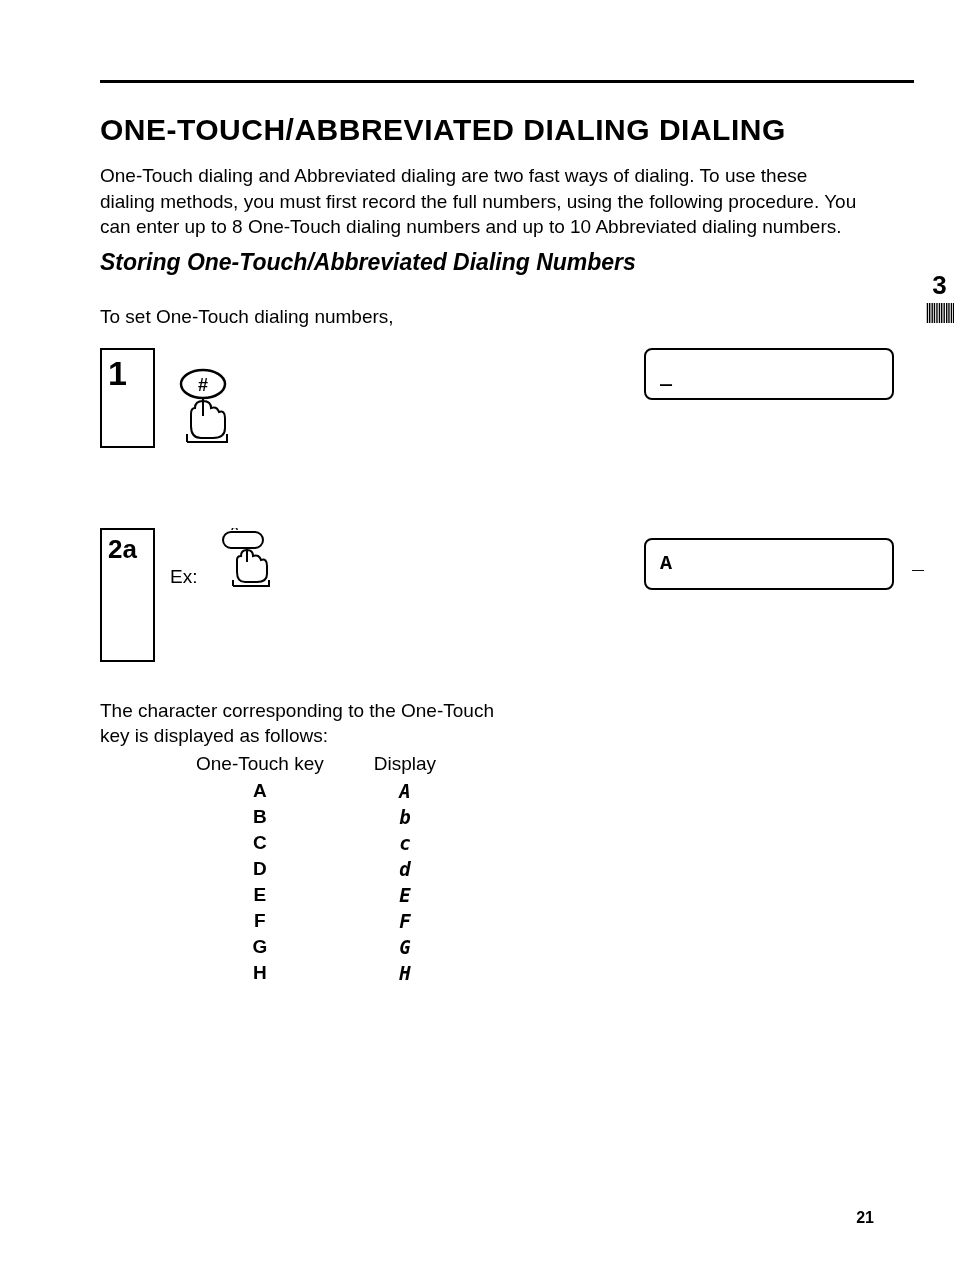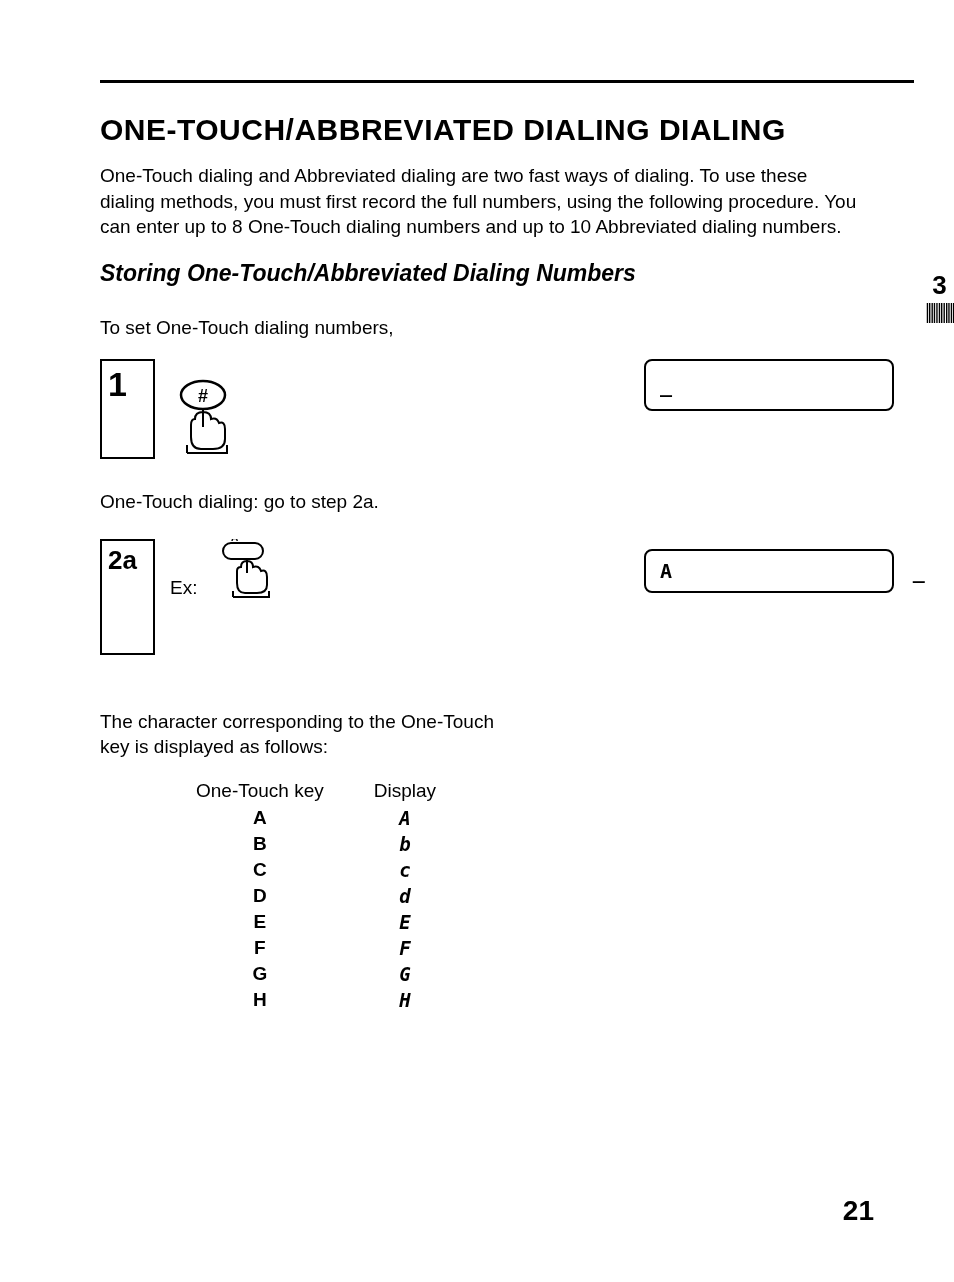--- a/index.html
+++ b/index.html
@@ -20,21 +20,21 @@
     }
     .title {
       font-size: 30px;
       font-weight: bold;
       letter-spacing: 0.5px;
       margin-bottom: 16px;
     }
     .intro {
       font-size: 19px;
       line-height: 1.35;
-      margin-bottom: 20px;
+      margin-bottom: 9px;
       max-width: 760px;
     }
     .subtitle {
       font-size: 23px;
       font-weight: bold;
       margin-bottom: 30px;
       font-style: italic;
     }
     .chapter-mark {
       position: absolute;
@@ -71,21 +71,21 @@
       align-items: flex-start;
       justify-content: flex-start;
       padding: 4px 6px;
     }
     .step-num {
       font-size: 34px;
       font-weight: bold;
       font-family: Arial, sans-serif;
     }
     .step-2a .step-box {
-      height: 116px;
+      height: 134px;
     }
     .hash-icon {
       position: absolute;
       left: 75px;
       top: 18px;
     }
     .display-box {
       position: absolute;
       right: 0;
       border: 2.5px solid #000;
@@ -93,21 +93,21 @@
       width: 250px;
       height: 52px;
       display: flex;
       align-items: center;
       padding: 0 14px;
       font-family: monospace;
       font-size: 20px;
       font-weight: bold;
     }
     .display-1 { top: 0; }
-    .display-2 { top: 0; height: 44px; }
+    .display-2 { top: 0; height: 52px; font-family: Liberation Mono, monospace; }
     .step1-content { height: 110px; }
     .step-note {
       font-size: 19px;
       line-height: 1.35;
       margin-bottom: 24px;
     }
     .step2a-text {
       margin-left: 70px;
       font-size: 19px;
       line-height: 1.35;
@@ -122,21 +122,20 @@
       gap: 20px;
     }
     .ex-label {
       font-size: 19px;
       margin-bottom: 4px;
     }
     .table-intro {
       font-size: 19px;
       line-height: 1.35;
       margin-top: 30px;
-      margin-bottom: 16px;
       max-width: 400px;
     }
     .key-table {
       margin-left: 70px;
       font-size: 19px;
     }
     .key-table th {
       font-weight: normal;
       text-align: left;
       padding: 2px 24px;
@@ -150,21 +149,21 @@
     }
     .key-table td:last-child {
       font-family: monospace;
       font-style: italic;
       font-weight: bold;
     }
     .page-num {
       position: absolute;
       bottom: 55px;
       right: 80px;
-      font-size: 28px;
+      font-size: 16px;
       font-weight: bold;
     }
   </style>
 </head>
 <body>
 
 <div class="top-rule"></div>
 
 <h1 class="title">ONE-TOUCH/ABBREVIATED DIALING DIALING</h1>
 
@@ -190,21 +189,21 @@
       <path d="M 28 32 L 28 50 M 20 42 Q 20 35 28 35 Q 36 35 36 42 Q 42 40 44 46 Q 50 44 50 52 L 50 62 Q 50 72 38 72 L 26 72 Q 16 72 16 60 L 16 48 Q 16 42 20 42 Z" fill="none" stroke="#000" stroke-width="2"></path>
       <path d="M 12 76 L 52 76 L 52 68 M 12 76 L 12 68" fill="none" stroke="#000" stroke-width="2"></path>
     </svg>
   </div>
   <div class="display-box display-1">
     <span>_</span>
   </div>
 </div>
 
 <p class="step-note">
-  <span>One-Touch dialing: go to step 2a.</span><br>
+  <br>
 </p>
 
 <div class="step-row step-2a" style="height:140px;">
   <div class="step-box">
     <span class="step-num" style="font-size:26px;">2a</span>
   </div>
   <div class="ex-row">
     <span class="ex-label">Ex:</span>
     <span>
       <svg width="70" height="60" viewBox="0 0 70 60">

